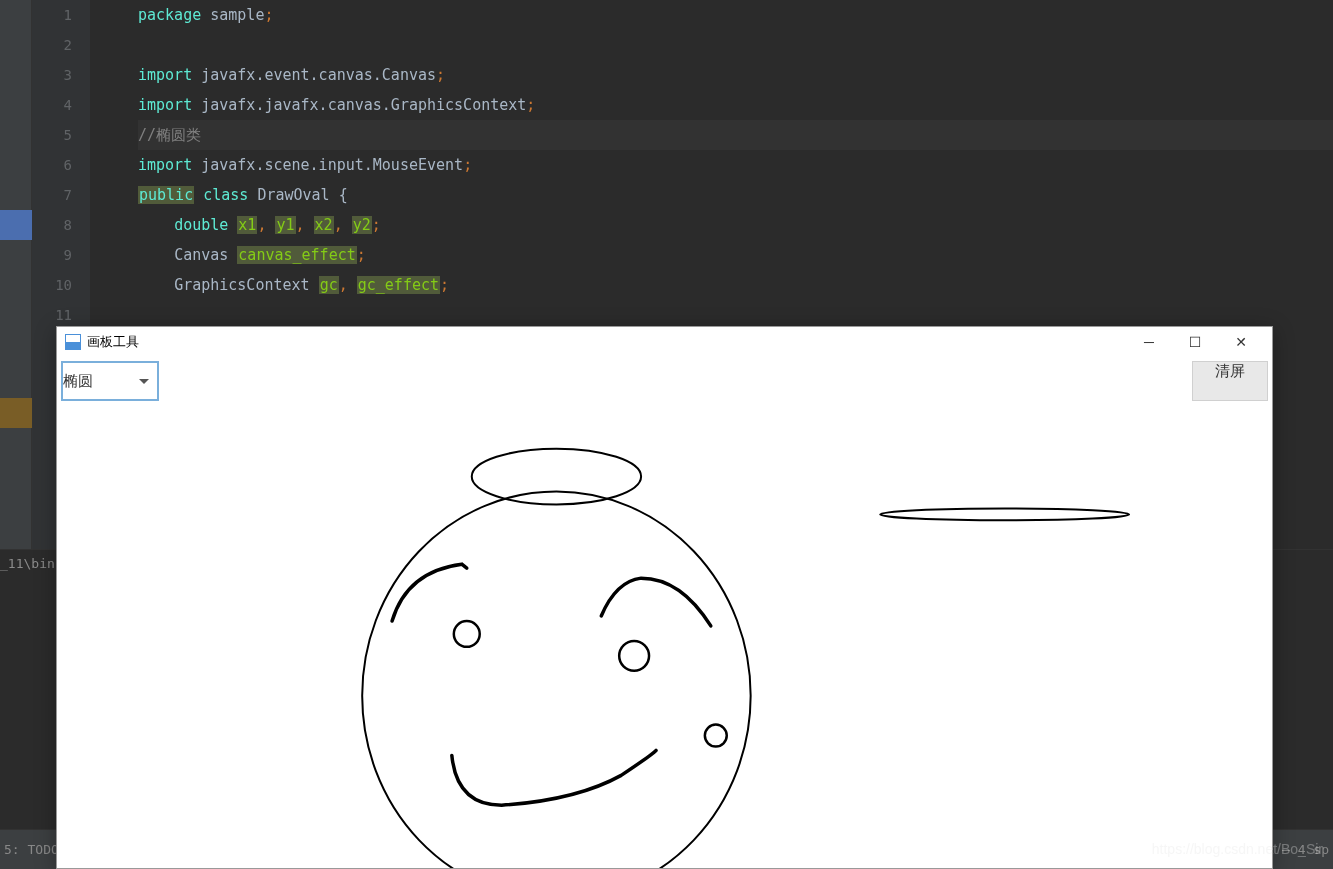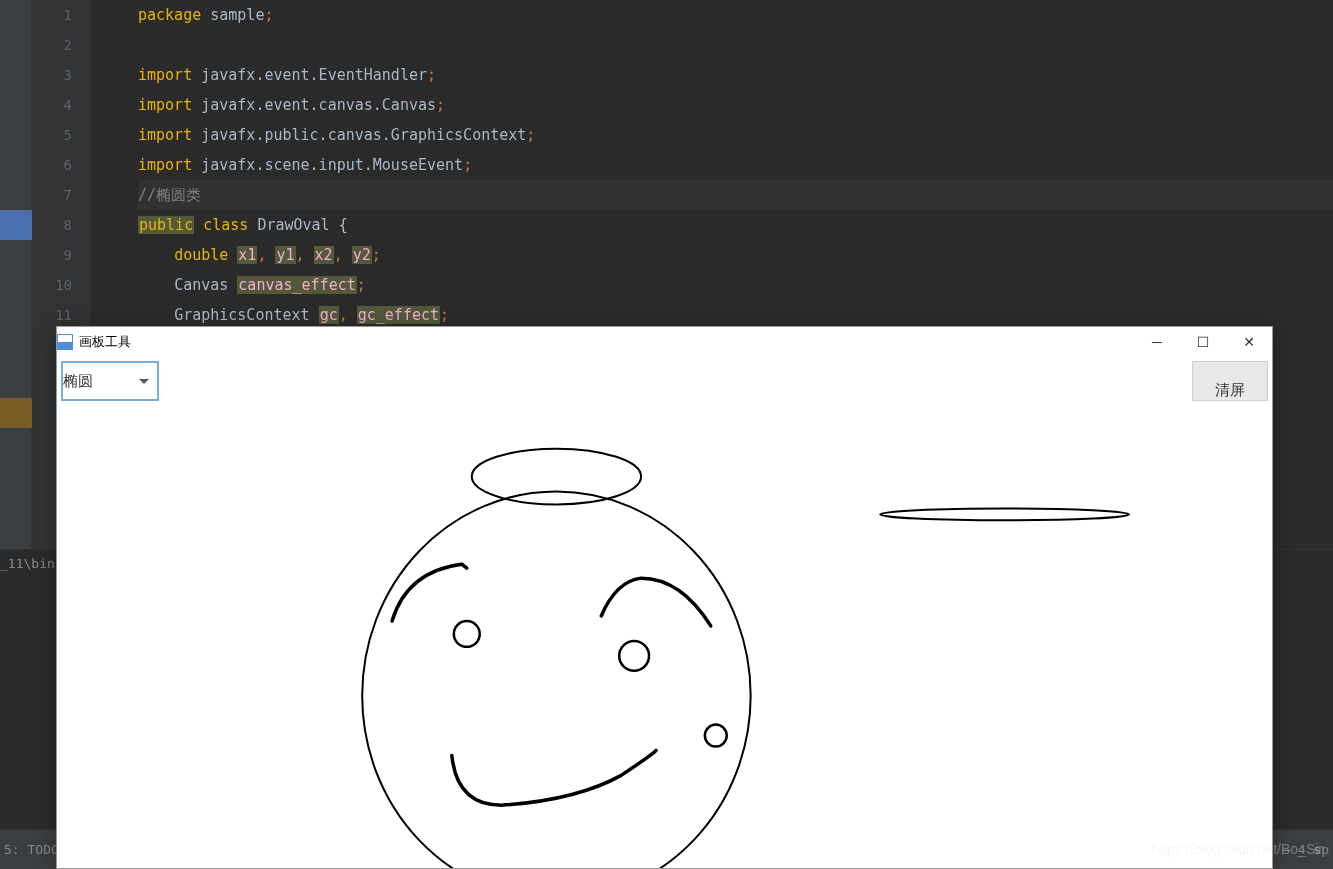--- a/index.html
+++ b/index.html
@@ -67,43 +67,43 @@
       padding-left: 48px;
       position: relative;
     }
     .code-line {
       height: 30px;
       white-space: pre;
     }
     .code-line.highlighted {
       background: #323232;
     }
-    .kw { color: #eab308; }
+    .kw { color: #5eead4; }
     .comment { color: #808080; }
-    .field { color: #f9a8d4; }
+    .field { color: #84cc16; }
     .hilite { background: #515b3a; padding: 0 1px;}
     .semi { color: #cc7832; }
     
     .popup-window {
       position: absolute;
       left: 56px;
       top: 326px;
       width: 1217px;
       height: 543px;
       background: #ffffff;
       border: 1px solid #999;
       box-shadow: 0 4px 20px rgba(0,0,0,0.3);
       z-index: 100;
     }
     .titlebar {
       height: 30px;
       background: #ffffff;
       display: flex;
       align-items: center;
-      padding: 0 0;
+      padding: 0 8px;
       font-family: "Microsoft YaHei", sans-serif;
       font-size: 13px;
       color: #000;
     }
     .window-icon {
       width: 16px;
       height: 16px;
       margin-right: 6px;
       border: 1px solid #4a90d9;
       background: linear-gradient(to bottom, #fff 50%, #4a90d9 50%);
@@ -157,21 +157,21 @@
     }
     .clear-btn {
       position: absolute;
       right: 4px;
       top: 4px;
       width: 76px;
       height: 40px;
       background: #e8e8e8;
       border: 1px solid #d0d0d0;
       display: flex;
-      align-items: flex-end;
+      align-items: flex-start;
       justify-content: center;
       font-family: "Microsoft YaHei", sans-serif;
       font-size: 15px;
       color: #333;
       cursor: pointer;
     }
     .canvas-area {
       position: absolute;
       top: 0;
       left: 0;
@@ -251,25 +251,24 @@
     <div class="line-number">1</div>
     <div class="line-number">1</div>
     <span class="fold-icon" style="top:58px;">⊖</span>
     <span class="fold-icon" style="top:148px;">⊖</span>
     <span class="bulb" style="top:148px;">💡</span>
     <span class="fold-icon" style="top:208px;">⊖</span>
   </div>
   <div class="editor">
     <div class="code-line"><span class="kw">package</span><span> sample</span><span class="semi">;</span></div>
     <div class="code-line"></div>
-    <div class="code-line"><span class="kw">import</span><span> javafx.event.EventHandler</span><span class="semi">;</span></div>
     <div class="code-line"><span class="kw">import</span><span> javafx.event.canvas.Canvas</span><span class="semi">;</span></div>
-    <div class="code-line"><span class="kw">import</span><span> javafx.public.canvas.GraphicsContext</span><span class="semi">;</span></div>
+    <div class="code-line"><span class="kw">import</span><span> javafx.javafx.canvas.GraphicsContext</span><span class="semi">;</span></div>
+    <div class="code-line highlighted"><span class="comment">//椭圆类</span></div>
     <div class="code-line"><span class="kw">import</span><span> javafx.scene.input.MouseEvent</span><span class="semi">;</span></div>
-    <div class="code-line highlighted"><span class="comment">//椭圆类</span></div>
     <div class="code-line"><span class="kw hilite">public</span><span class="kw"> class </span><span>DrawOval </span><span>{</span></div>
     <div class="code-line">    <span class="kw">double </span><span class="field hilite">x1</span><span class="semi">, </span><span class="field hilite">y1</span><span class="semi">, </span><span class="field hilite">x2</span><span class="semi">, </span><span class="field hilite">y2</span><span class="semi">;</span></div>
     <div class="code-line">    <span>Canvas </span><span class="field hilite">canvas_effect</span><span class="semi">;</span></div>
     <div class="code-line">    <span>GraphicsContext </span><span class="field hilite">gc</span><span class="semi">, </span><span class="field hilite">gc_effect</span><span class="semi">;</span></div>
   </div>
 </div>
 
 <div class="terminal-area">
   <div class="terminal-path">_11\bin</div>
 </div>

